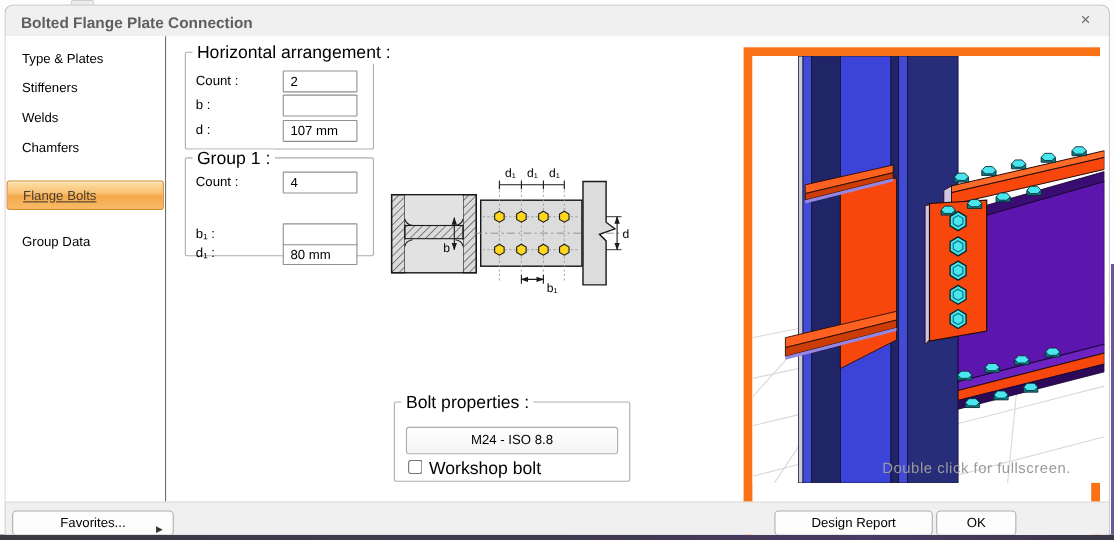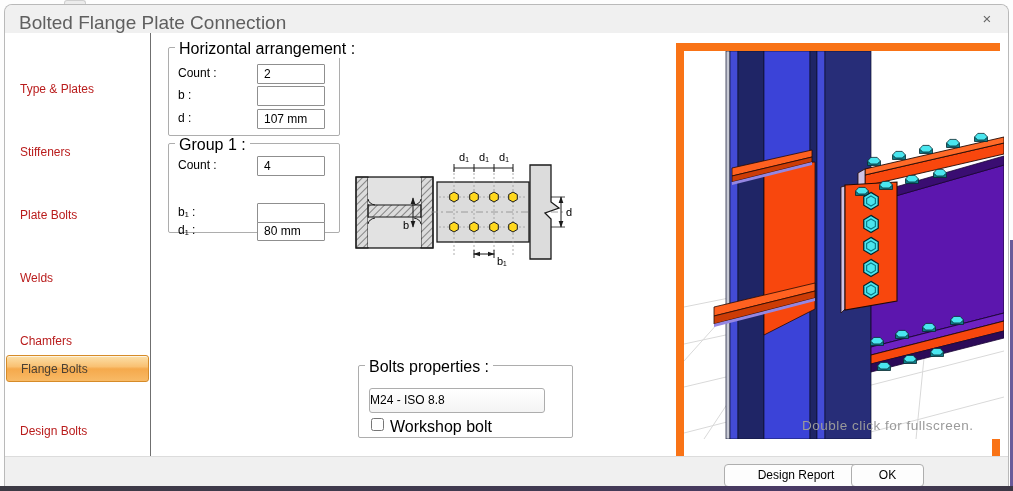--- a/index.html
+++ b/index.html
@@ -10,58 +10,58 @@
   .behind-bottom { position:absolute; left:0; top:486px; width:1013px; height:5px;
     background:linear-gradient(90deg,#3c3a44 0%,#413a52 55%,#4a3a66 78%,#3b3744 100%); }
   .behind-notch { position:absolute; left:64px; top:0; width:22px; height:5px; background:#ececec; border:1px solid #cfcfcf; border-bottom:none; border-radius:3px 3px 0 0; }
   .behind-right { position:absolute; left:1010px; top:240px; width:3px; height:246px; background:#6a5a9a; }
 
   
   .dialog { position:absolute; left:4px; top:4px; width:1005px; height:482px;
     background:#f0f0f0; border:1px solid #b9b9b9; border-bottom:none; border-radius:8px 8px 0 0;
     overflow:hidden; }
   .titlebar { position:absolute; left:0; top:0; width:100%; height:28px; background:#f0f0f0; }
-  .title { position:absolute; left:14px; top:7px; font-size:19px; color:#5f5f5f; }
+  .title { position:absolute; left:14px; top:7px; font-size:14px; color:#5f5f5f;font-weight:bold; }
   .close { position:absolute; right:12px; top:5px; width:18px; height:18px; text-align:center; line-height:18px;
     font-size:15px; color:#666; cursor:default; }
   .body { position:absolute; left:0; top:28px; width:1005px; height:423px; background:#ffffff; }
 
   
   .sidebar { position:absolute; left:0; top:0; width:146px; height:423px; background:#fff;
     border-right:1px solid #6f6f6f; padding-top:7px; }
-  .side-item { height:27px; line-height:27px; padding-left:15px; font-size:12px; color:#b91c1c; cursor:default;margin-top:36px; }
-  .side-item.selected { margin:0 1px; padding-left:14px; border:1px solid #d68b28; border-radius:3px;
+  .side-item { height:27px; line-height:27px; padding-left:15px; font-size:12px; color:#000000; cursor:default; }
+  .side-item.selected { margin:16px 1px; padding-left:14px; border:1px solid #d68b28; border-radius:3px;
     background:linear-gradient(180deg,#fce0a9 0%,#f9c173 42%,#f5a94c 52%,#f8ba66 100%);
-    color:#4a4033; box-shadow:inset 0 1px 0 rgba(255,255,255,.65); }
+    color:#4a4033; box-shadow:inset 0 1px 0 rgba(255,255,255,.65);text-decoration:underline; }
 
   
   .groupbox { position:absolute; border:1px solid #adadad; border-radius:2px; background:#fff; }
   .grouplabel { position:absolute; top:-8px; left:6px; background:#fff; padding:0 4px; font-size:16px; color:#000; white-space:nowrap; }
   .frow { position:absolute; left:0; width:100%; height:20px; }
   .flabel { position:absolute; left:9px; top:2px; font-size:12px; color:#000; }
   .finput { position:absolute; left:88px; top:0; width:68px; height:20px; border:1px solid #8f8f8f; border-radius:1px;
     font-family:"Liberation Sans",sans-serif; font-size:12px; padding:0 6px; color:#000; background:#fff; }
 
   
-  .bolt-btn { position:absolute; left:10px; top:22px; width:176px; height:25px; border:1px solid #adadad; border-radius:3px;
-    background:linear-gradient(180deg,#ffffff,#f4f4f4); font-size:12px; text-align:left; line-height:23px; cursor:default; }
+  .bolt-btn { position:absolute; left:10px; top:22px; width:193px; height:25px; border:1px solid #adadad; border-radius:3px;
+    background:linear-gradient(180deg,#ffffff,#f4f4f4); font-size:12px; text-align:center; line-height:23px; cursor:default; }
   .chk-row { position:absolute; left:12px; top:51px; height:16px; }
   .chk { position:absolute; left:0; top:1px; width:13px; height:13px; }
   .chk-label { position:absolute; left:19px; top:1px; font-size:16px; white-space:nowrap; }
 
   
   .viewport { position:absolute; left:671px; top:10px; width:324px; height:454px; border:8px solid #f97316; background:#fff; }
 
   
   .bottombar { position:absolute; left:0; top:451px; width:1005px; height:31px; background:#f0f0f0; border-top:1px solid #dcdcdc; }
   .btn { position:absolute; top:7px; height:23px; border:1px solid #aeaeae; border-radius:4px;
     background:#fdfdfd; font-size:12px; color:#000; text-align:center; line-height:21px; cursor:default; }
   .btn-fav   { left:6px;  width:147px; }
   .fav-arrow { position:absolute; right:9px; top:6px; font-size:8px; color:#333; }
-  .btn-report{ left:719px; width:144px; }
+  .btn-report{ left:699px; width:144px; }
   .btn-ok    { left:846px; width:73px; }
   .btn-cancel{ left:929px; width:74px;margin-top:34px; }
 
   svg text { font-family:"Liberation Sans",sans-serif; }
 </style>
 </head>
 <body>
 
 <div class="stage">
   <div class="behind-bottom"></div>
@@ -73,25 +73,24 @@
     <div class="titlebar">
       <span class="title">Bolted Flange Plate Connection</span>
       <span class="close">×</span>
     </div>
 
     <div class="body">
 
       <div class="sidebar">
         <div class="side-item">Type &amp; Plates</div>
         <div class="side-item">Stiffeners</div>
-        <div class="side-item">Plate Bolts</div>
         <div class="side-item">Welds</div>
         <div class="side-item">Chamfers</div>
         <div class="side-item selected">Flange Bolts</div>
-        <div class="side-item">Design Bolts</div>
+        <div class="side-item">Group Data</div>
       </div>
 
       <div class="groupbox" style="left:163px;top:14px;width:172px;height:89px;">
         <span class="grouplabel">Horizontal arrangement :</span>
         <div class="frow" style="top:16px;">
           <span class="flabel">Count :</span>
           <input class="finput" type="text" value="2" style="">
         </div>
         <div class="frow" style="top:38px;">
           <span class="flabel">b :</span>
@@ -177,21 +176,21 @@
         <text x="131" y="10" font-size="11" fill="#000" text-anchor="middle">d₁</text>
         <text x="151" y="10" font-size="11" fill="#000" text-anchor="middle">d₁</text>
 
         <line x1="121" y1="103" x2="141" y2="103" stroke="#1a1a1a" stroke-width="1" marker-start="url(#arr)" marker-end="url(#arr)"></line>
         <line x1="121" y1="99" x2="121" y2="107" stroke="#1a1a1a" stroke-width="1"></line>
         <line x1="141" y1="99" x2="141" y2="107" stroke="#1a1a1a" stroke-width="1"></line>
         <text x="144" y="114" font-size="11" fill="#000">b₁</text>
       </svg>
 
       <div class="groupbox" style="left:353px;top:332px;width:215px;height:73px;">
-        <span class="grouplabel">Bolts properties :</span>
+        <span class="grouplabel">Bolt properties :</span>
         <div class="bolt-btn">M24 - ISO 8.8</div>
         <div class="chk-row">
           <input type="checkbox" class="chk" style="">
           <span class="chk-label">Workshop bolt</span>
         </div>
       </div>
 
       <div class="viewport">
         <svg width="320" height="388" viewBox="0 0 320 388">
           <defs>
@@ -279,18 +278,22 @@
             <use href="#bolt3d" transform="translate(226,309)"></use>
             <use href="#bolt3d" transform="translate(253,302)"></use>
           </g>
 
           <text x="118" y="379" font-size="13.5" letter-spacing="0.5" fill="#9a9a9a">Double click for fullscreen.</text>
         </svg>
       </div>
     </div>
 
     <div class="bottombar">
+      <div class="btn btn-fav">
+        <span>Favorites...</span>
+        <span class="fav-arrow">▶</span>
+      </div>
       <div class="btn btn-report">Design Report</div>
       <div class="btn btn-ok">OK</div>
       <div class="btn btn-cancel">Cancel</div>
     </div>
   </div>
 </div>
 
 </body></html>

